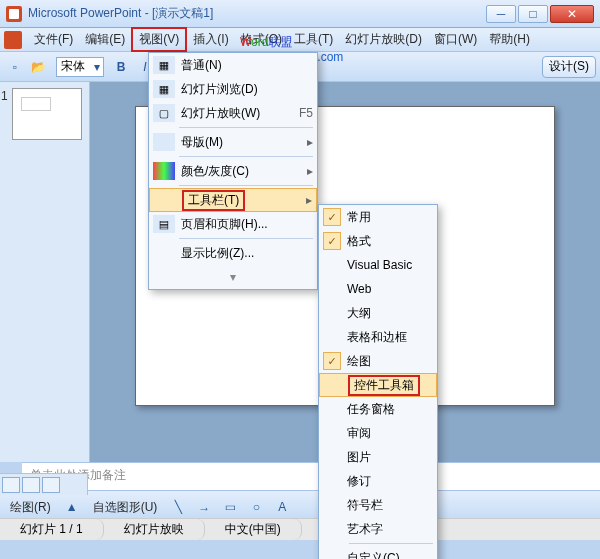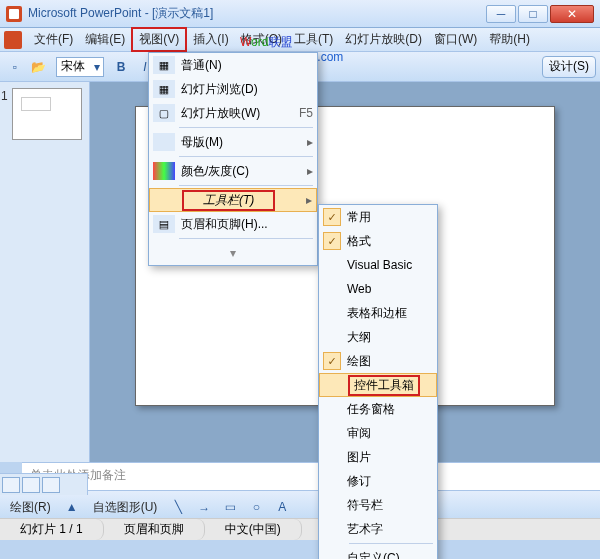--- a/index.html
+++ b/index.html
@@ -36,21 +36,21 @@
 .watermark{position:absolute;left:240px;top:28px;font-size:20px;font-weight:normal;z-index:5;color:#e02020;pointer-events:none;}
 .watermark .g{color:#20a020;}
 .watermark .b{color:#2040d0;}
 .watermark-url{position:absolute;left:250px;top:50px;color:#2060d0;font-size:12px;z-index:5;pointer-events:none;}
 .dropdown{position:absolute;background:#f4f8fc;border:1px solid #8aaed8;box-shadow:3px 3px 8px rgba(0,0,0,.3);z-index:30;}
 .dd-view{left:148px;top:52px;width:170px;}
 .dd-row{height:24px;display:flex;align-items:center;padding:0 4px;}
 .dd-icon{width:22px;height:18px;background:#dce9f8;margin-right:6px;display:flex;align-items:center;justify-content:center;font-size:11px;}
 .dd-sep{height:1px;background:#c0d0e8;margin:2px 4px 2px 30px;}
 .dd-row.sub{background:#fde8b8;border:1px solid #e8b050;}
-.dd-row.sub .dd-lbl{border:2px solid #d02020;padding:0 19px;font-style:italic;}
+.dd-row.sub .dd-lbl{border:2px solid #d02020;padding:0 4px;}
 .arrow{margin-left:auto;color:#666;}
 .dd-tool{left:318px;top:204px;width:120px;}
 .dd-tool .dd-row{padding-left:4px;}
 .chk{width:18px;height:18px;border:1px solid #e8b050;background:#fde8b8;margin-right:6px;display:flex;align-items:center;justify-content:center;color:#8a5a10;font-size:11px;}
 .chk.empty{border:1px solid transparent;background:transparent;}
 .dd-tool .dd-row.hl{background:#fde8b8;border:1px solid #e8b050;}
 .dd-tool .hl .tl{border:2px solid #d02020;padding:0 4px;}
 .design-btn{margin-left:auto;padding:0 6px;height:22px;border:1px solid #8aaed8;background:linear-gradient(#f8fbff,#d6e6fa);border-radius:4px;display:flex;align-items:center;}
 </style>
 </head>
@@ -141,21 +141,21 @@
   <span class="menu-item">自选图形(U)</span>
   <div class="tbtn">╲</div>
   <div class="tbtn">→</div>
   <div class="tbtn">▭</div>
   <div class="tbtn">○</div>
   <div class="tbtn">A</div>
 </div>
 
 <div class="statusbar">
   <div class="stat-cell">幻灯片 1 / 1</div>
-  <div class="stat-cell">页眉和页脚</div>
+  <div class="stat-cell">幻灯片放映</div>
   <div class="stat-cell">中文(中国)</div>
 </div>
 
 <div class="dropdown dd-view">
   <div class="dd-row">
       <div class="dd-icon">▦</div>
       <span>普通(N)</span>
     </div>
   <div class="dd-row">
       <div class="dd-icon">▦</div>
@@ -182,20 +182,24 @@
   <div class="dd-row sub">
       <div class="dd-icon" style="background:transparent"></div>
       <span class="dd-lbl">工具栏(T)</span>
       <span class="arrow">▸</span>
     </div>
   <div class="dd-row">
       <div class="dd-icon">▤</div>
       <span>页眉和页脚(H)...</span>
     </div>
   <div class="dd-sep"></div>
+  <div class="dd-row">
+      <div class="dd-icon" style="background:transparent"></div>
+      <span>显示比例(Z)...</span>
+    </div>
   <div class="dd-row" style="justify-content:center;color:#888">▾</div>
 </div>
 
 <div class="dropdown dd-tool" id="toolmenu">
     <div class="dd-row">
       <div class="chk">✓</div>
       <span class="">常用</span>
     </div>
     <div class="dd-row">
       <div class="chk">✓</div>
@@ -204,25 +208,25 @@
     <div class="dd-row">
       <div class="chk empty"></div>
       <span class="">Visual Basic</span>
     </div>
     <div class="dd-row">
       <div class="chk empty"></div>
       <span class="">Web</span>
     </div>
     <div class="dd-row">
       <div class="chk empty"></div>
+      <span class="">大纲</span>
+    </div>
+    <div class="dd-row">
+      <div class="chk empty"></div>
       <span class="">表格和边框</span>
-    </div>
-    <div class="dd-row">
-      <div class="chk empty"></div>
-      <span class="">大纲</span>
     </div>
     <div class="dd-row">
       <div class="chk">✓</div>
       <span class="">绘图</span>
     </div>
     <div class="dd-row hl">
       <div class="chk empty"></div>
       <span class="tl">控件工具箱</span>
     </div>
     <div class="dd-row">

